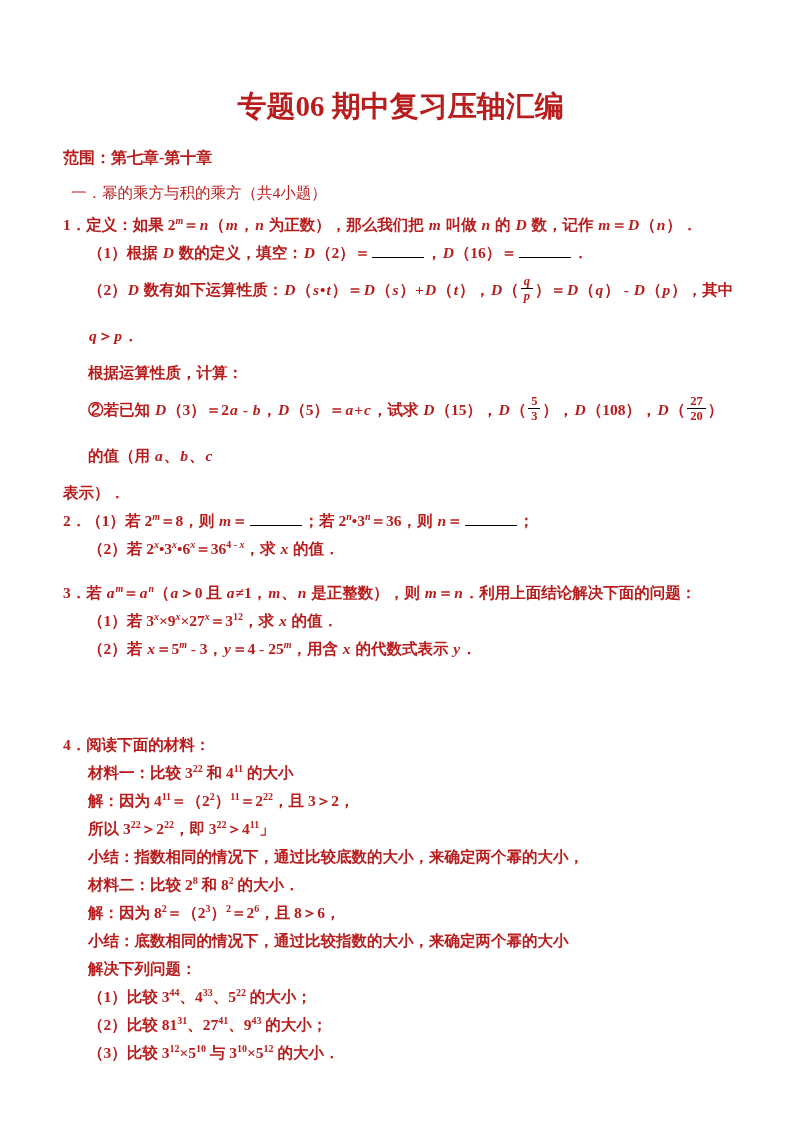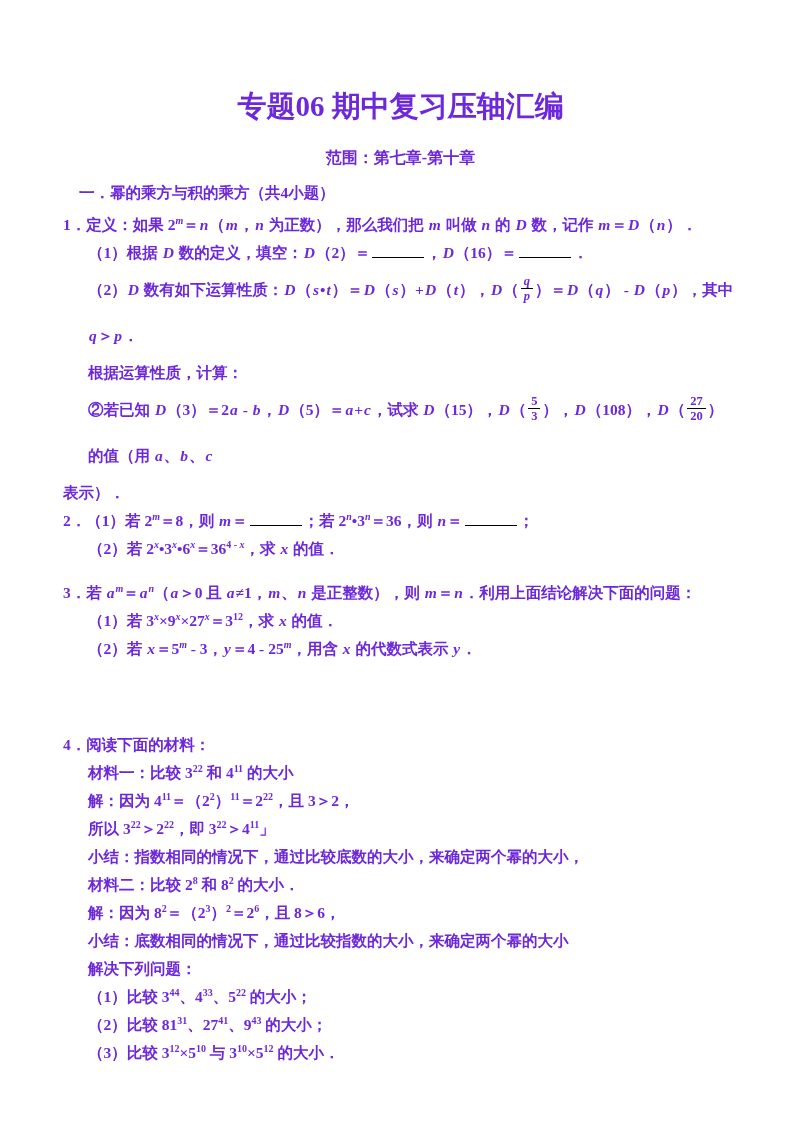--- a/index.html
+++ b/index.html
@@ -1,24 +1,24 @@
 <!DOCTYPE html>
 <html><head>
 <meta charset="utf-8">
 <style>
   html,body{margin:0;padding:0;background:#e8e8e8;}
   .page{
     width:793px;height:1122px;background:#ffffff;box-sizing:border-box;
     padding:88px 55px 30px 63px;margin:0 auto;position:relative;
-    font-family:"Liberation Serif","DejaVu Serif",serif;color:#6d28d9;
+    font-family:"Liberation Serif","DejaVu Serif",serif;color:#b91c1c;
     font-size:15.5px;overflow:hidden;
   }
   .title{text-align:center;font-size:29px;font-weight:700;margin:0 0 24px 0;line-height:1.25;}
-  .subtitle{text-align:center;font-size:16px;font-weight:700;margin:0 0 13px 0;line-height:1.3;}
-  .section-heading{font-size:15.5px;font-weight:700;margin:0 0 6px 16px;line-height:1.45;}
+  .subtitle{font-size:16px;font-weight:700;margin:0 0 13px 0;line-height:1.3;}
+  .section-heading{font-size:15.5px;font-weight:400;margin:0 0 6px 8px;line-height:1.45;}
   .line{line-height:28px;min-height:28px;font-weight:bold;}
   .line.tall{line-height:46px;min-height:46px;}
   .line.ind{padding-left:25px;}
   .v{font-style:italic;padding:0 1px;}
   sup.sp{font-size:10px;line-height:0;vertical-align:super;letter-spacing:0;}
   sup.sp .v{padding:0;}
   .fr{display:inline-block;vertical-align:middle;text-align:center;font-size:12.5px;
       line-height:1.15;margin:0 2px;transform:translateY(-2px);}
   .fr .n{display:block;border-bottom:1px solid #000;padding:0 3px;}
   .fr .d{display:block;padding:0 3px;}

